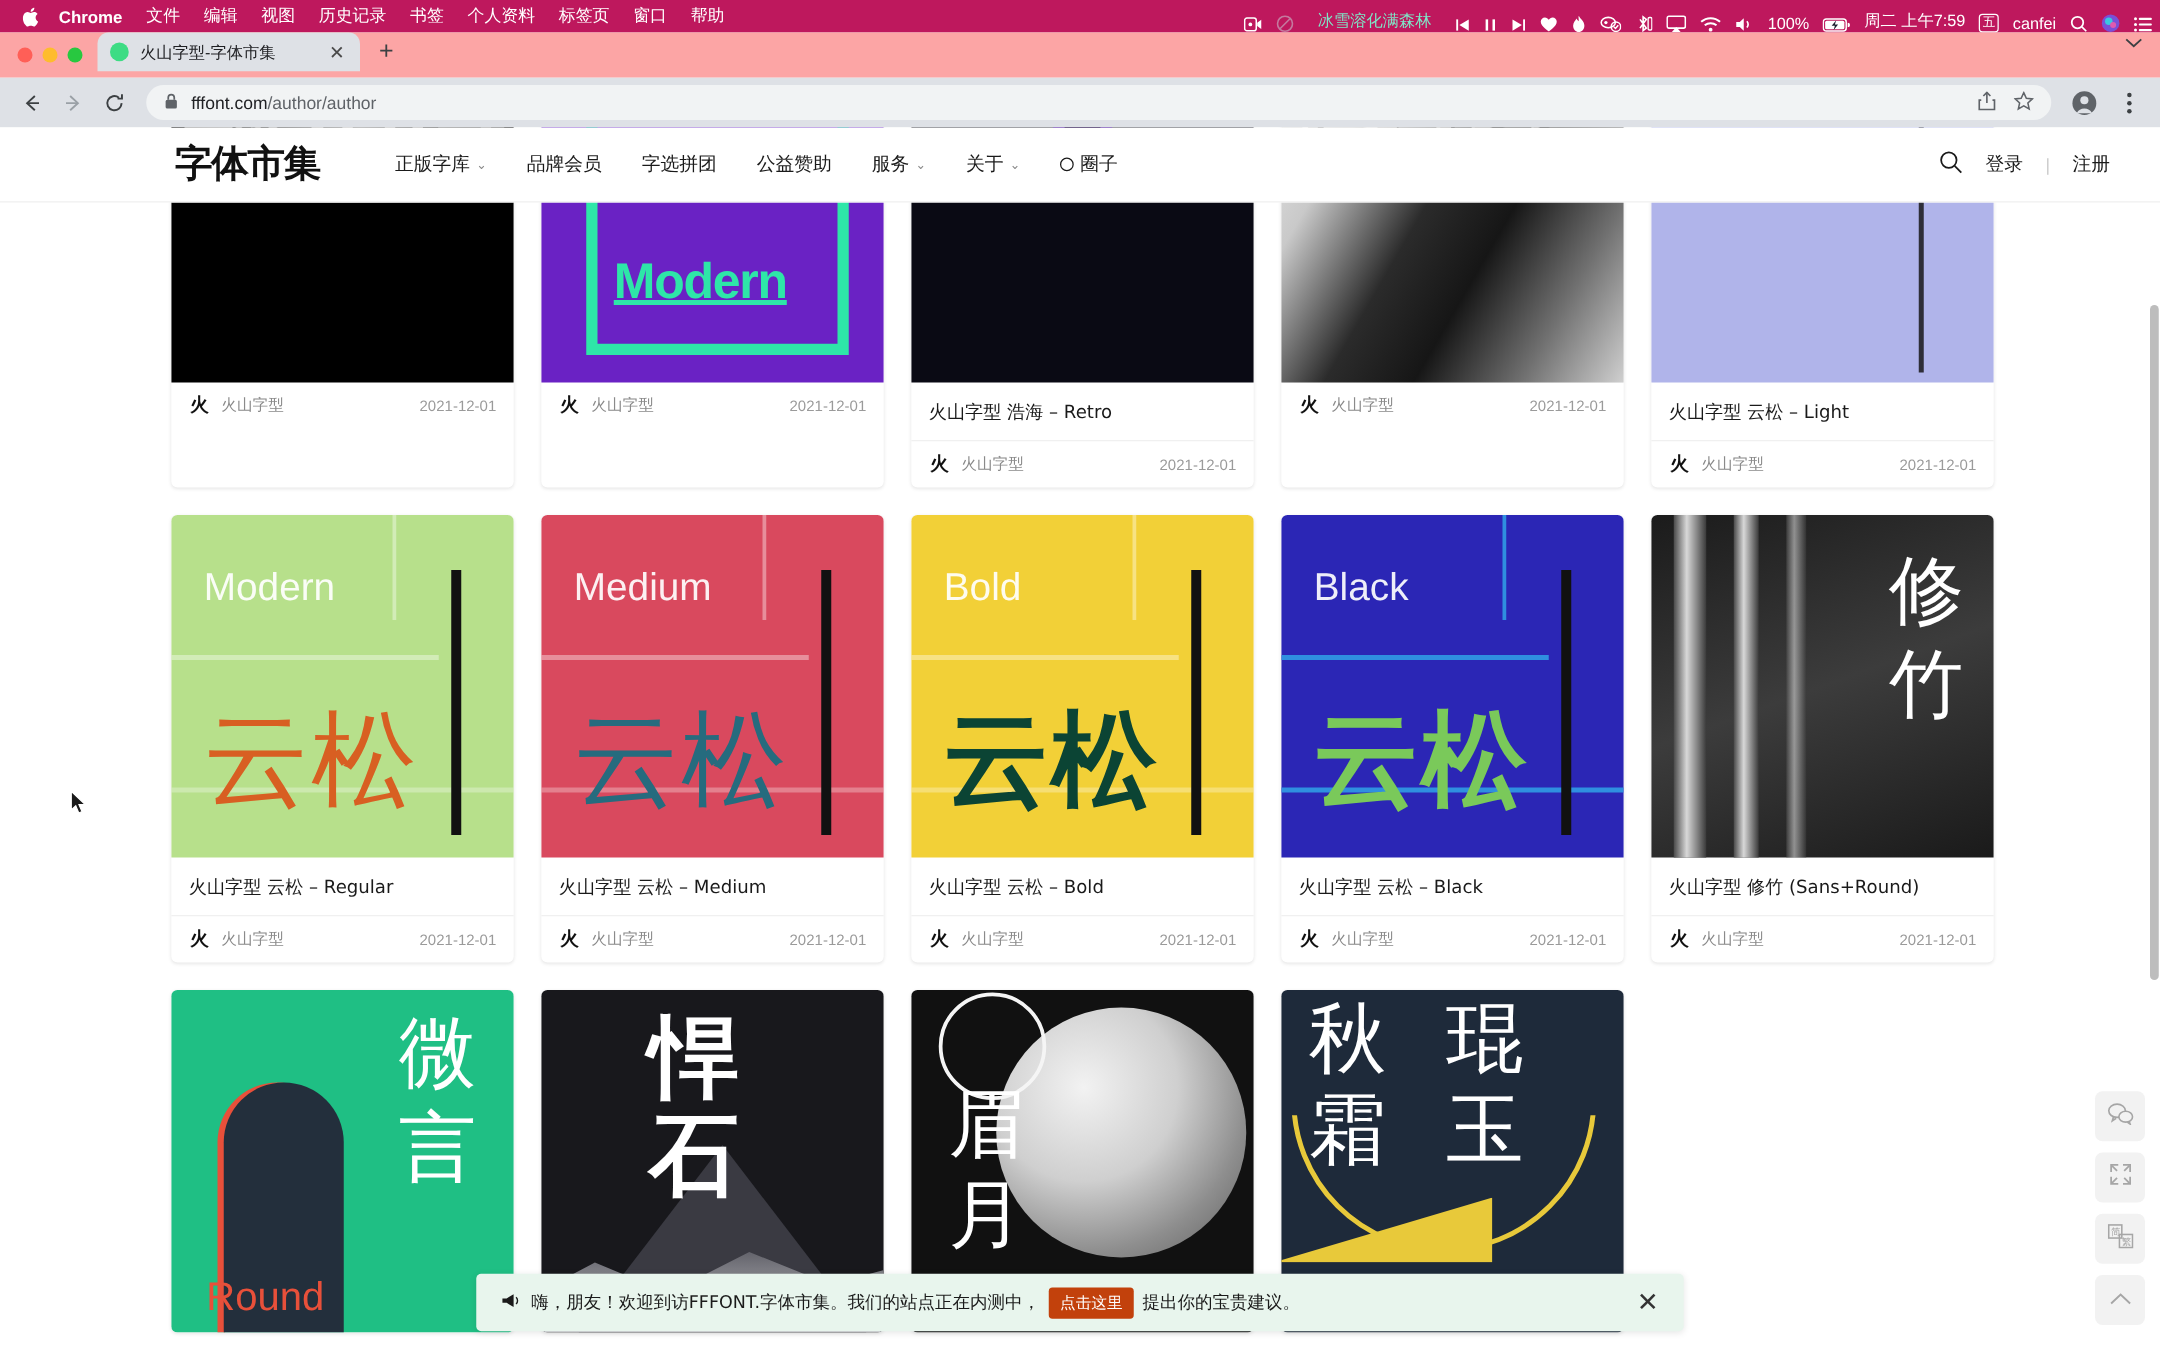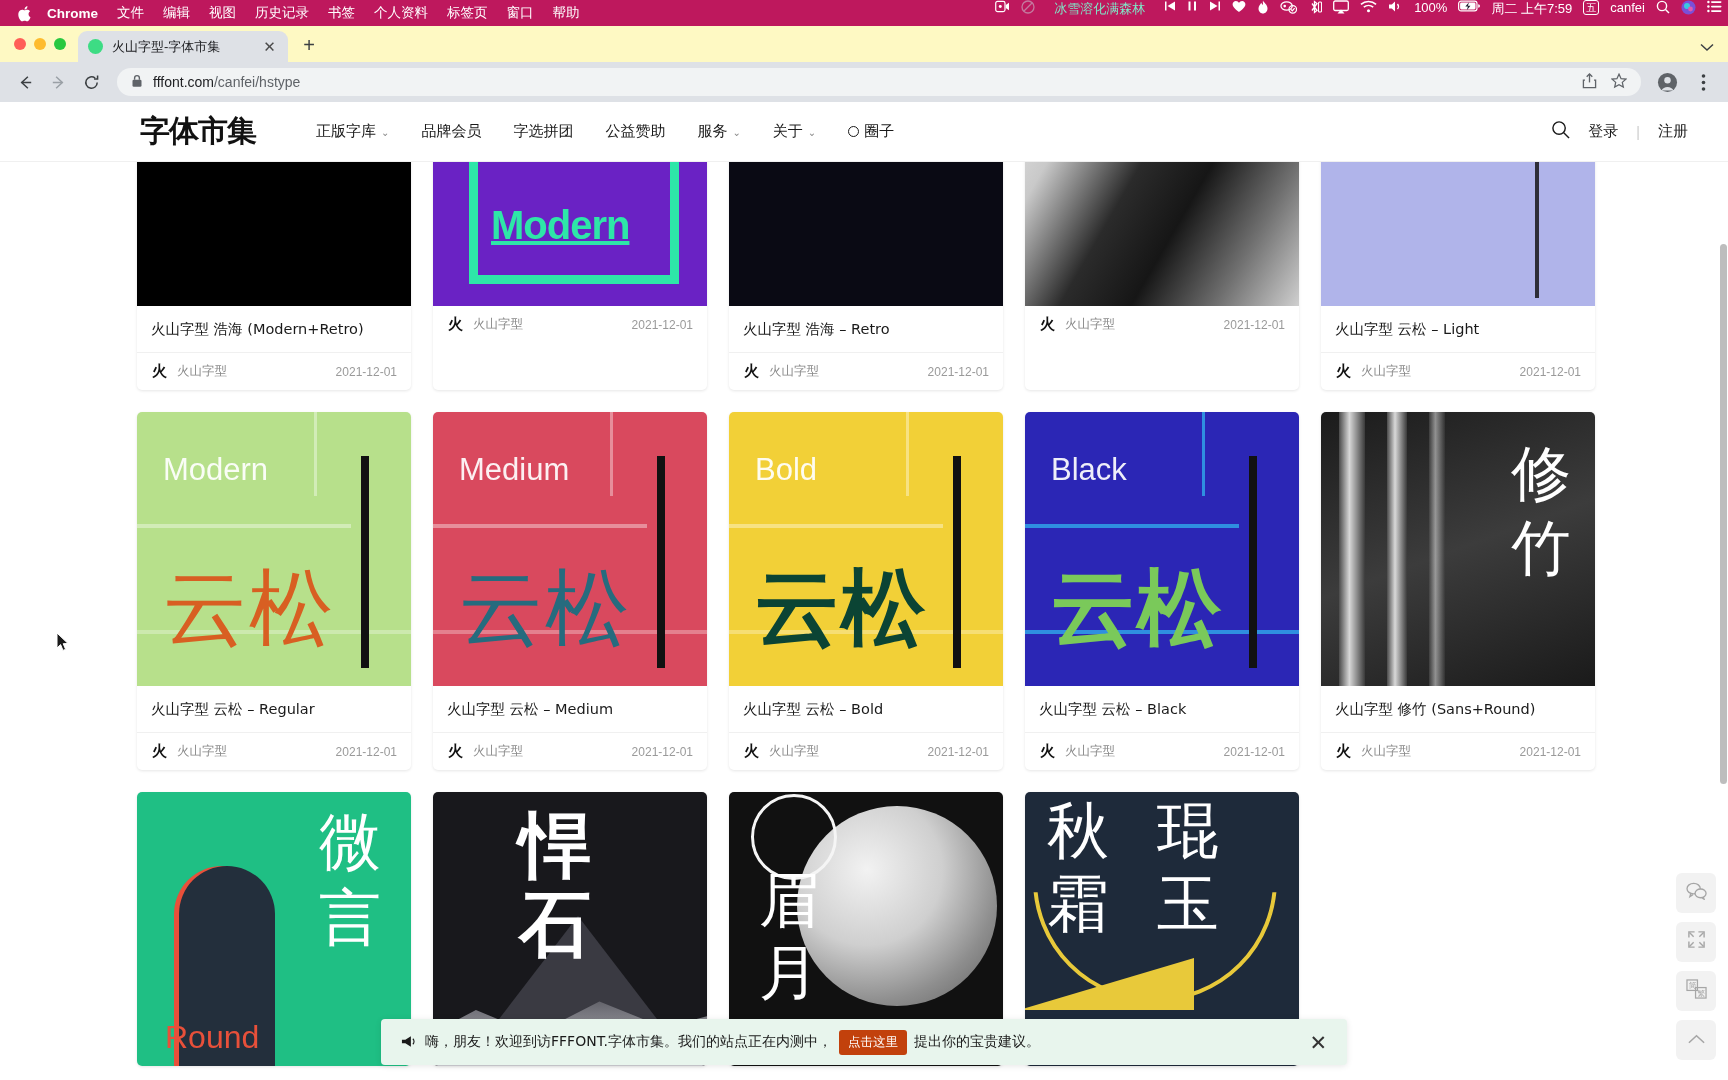--- a/index.html
+++ b/index.html
@@ -22,37 +22,37 @@
   }
   .apple-logo {
     width: 15px; height: 17px; margin: 0 14px 0 8px;
     position: relative; display: inline-block;
   }
   .apple-logo svg { display: block; }
   .macbar-item { margin-right: 19px; white-space: nowrap; font-size: 13.5px; }
   .macbar-item.bold { font-weight: bold; }
   .macbar-right {
     position: absolute; right: 6px; top: 0; height: 26px;
-    display: flex; align-items: flex-start; gap: 11px;
+    display: flex; align-items: flex-end; gap: 11px;
     font-size: 13px;
   }
   .mb-ico { display: inline-flex; align-items: center; justify-content: center; }
   .now-playing { color: #7fe8c8; font-size: 13px; margin: 0 8px; }
   .mb-text { font-size: 13px; white-space: nowrap; }
   .mb-dim { opacity: .55; }
   .badge-box {
     border: 1.3px solid #ffffff; border-radius: 3px;
     font-size: 10px; padding: 0px 2px; line-height: 13px;
     display: inline-block;
   }
 
   
   .tabstrip {
-    height: 36px; background: #fef9c3;
-    display: flex; align-items: flex-end; padding-left: 12px;
+    height: 36px; background: #fca5a5;
+    display: flex; padding-left: 12px;
     position: relative;
   }
   .traffic { display: flex; gap: 8px; align-items: center; height: 36px; padding: 0 12px 0 2px; }
   .dot { width: 12px; height: 12px; border-radius: 50%; }
   .dot.r { background: #ff5f57; } .dot.y { background: #febc2e; } .dot.g { background: #28c840; }
   .tab {
     height: 31px; width: 210px; background: #dee1e6;
     border-radius: 9px 9px 0 0;
     display: flex; align-items: center; gap: 9px;
     padding: 0 10px; font-size: 13px; color: #202124;
@@ -427,21 +427,21 @@
         <path d="M16.4 2.5 L16.4 6.2 L12.7 6.2" fill="none" stroke="#3c4043" stroke-width="1.6"></path>
       </svg>
   </span>
   <div class="omnibox">
     <span>
       <svg width="12" height="14" viewBox="0 0 12 14">
           <rect x="1.5" y="5.8" width="9" height="7" rx="1.3" fill="#5f6368"></rect>
           <path d="M3.6 5.8 V4 A2.4 2.4 0 0 1 8.4 4 V5.8" fill="none" stroke="#5f6368" stroke-width="1.4"></path>
         </svg>
     </span>
-    <span class="om-url"><span>fffont.com</span><span class="path">/canfei/hstype</span></span>
+    <span class="om-url"><span>fffont.com</span><span class="path">/author/author</span></span>
     <span style="margin-left:auto;display:flex;gap:14px;align-items:center;">
       <span>
         <svg width="15" height="16" viewBox="0 0 16 17">
             <path d="M8 1 L8 10" stroke="#5f6368" stroke-width="1.4" fill="none"></path>
             <path d="M5 4 L8 1 L11 4" stroke="#5f6368" stroke-width="1.4" fill="none"></path>
             <path d="M3.2 7.5 L1.5 7.5 L1.5 15.5 L14.5 15.5 L14.5 7.5 L12.8 7.5" stroke="#5f6368" stroke-width="1.4" fill="none"></path>
           </svg>
       </span>
       <span>
         <svg width="16" height="16" viewBox="0 0 17 17">
@@ -518,21 +518,20 @@
 
     <div class="row" style="margin-top:-130px;">
 
       <div class="card">
         <div class="card-img art-haohai-mr">
           <div class="strip"></div>
 
           <div class="t2 cjk">字型</div>
           <div class="t3 cjk">浩海</div>
         </div>
-        <div class="card-title cjk">火山字型 浩海 (Modern+Retro)</div>
         <div class="card-meta">
           <span class="foundry-logo cjk">火</span>
           <span class="foundry-name cjk">火山字型</span>
           <span class="card-date">2021-12-01</span>
         </div>
       </div>
 
       <div class="card">
         <div class="card-img art-modern">
           <div class="frame"></div>

